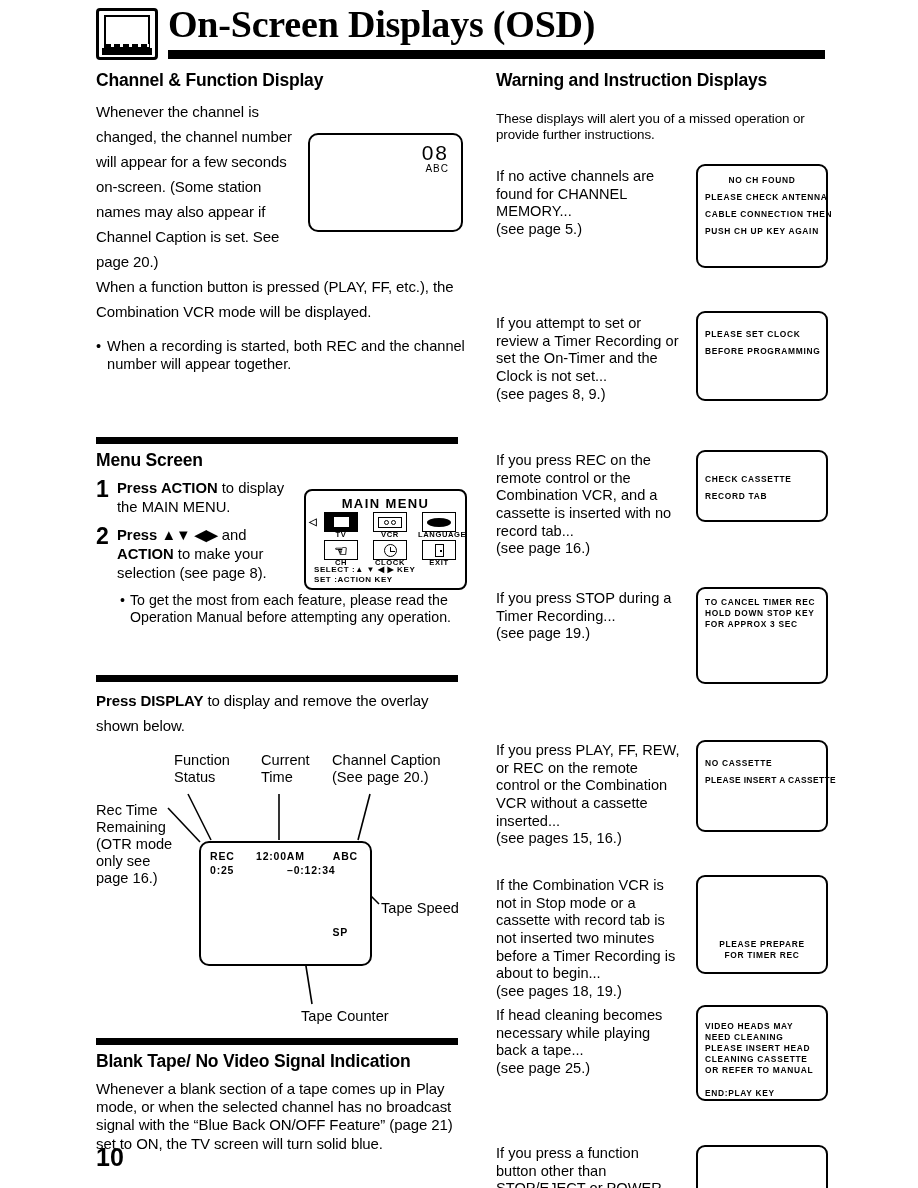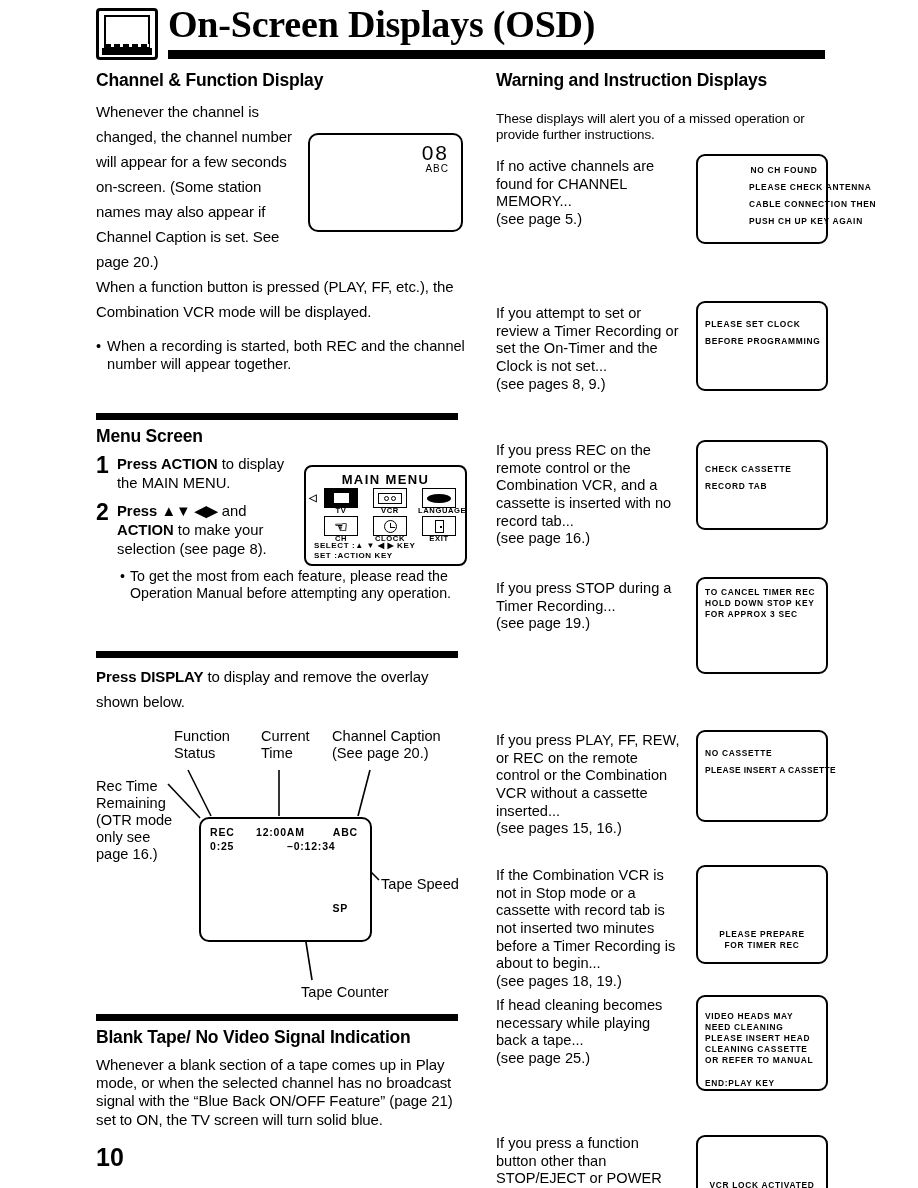--- a/index.html
+++ b/index.html
@@ -175,21 +175,21 @@
             <div class="cap">ABC</div>
           </div>
         </div>
         <div class="bullet" style="margin-top:14px;">
           <span class="dot">•</span>
           <span>When a recording is started, both REC and the channel number will appear together.</span>
         </div>
       </div>
     </div>
 
-    <div style="margin-top:40px;">
+    <div style="margin-top:64px;">
       <div class="section-bar"></div>
       <h2 class="sec-title">Menu Screen</h2>
 
       <div class="menu-wrap">
         <div style="width:200px;">
           <div class="step">
             <div class="n">1</div>
             <div class="txt">
               <b>Press ACTION</b><span> to display the MAIN MENU.</span>
             </div>
@@ -310,24 +310,24 @@
       <div class="section-bar"></div>
       <h2 class="sec-title">Blank Tape/ No Video Signal Indication</h2>
       <p class="body" style="font-size:15px; line-height:18.4px;">Whenever a blank section of a tape comes up in Play mode, or when the selected channel has no broadcast signal with the “Blue Back ON/OFF Feature” (page 21) set to ON, the TV screen will turn solid blue.</p>
     </div>
   </div>
 
   <div class="col-right">
     <h2 class="sec-title rt">Warning and Instruction Displays</h2>
     <p class="body small">These displays will alert you of a missed operation or provide further instructions.</p>
 
-    <div class="entry" style="margin-top:16px; min-height:120px;">
+    <div class="entry" style="margin-top:26px; min-height:120px;">
       <div class="etext" style="white-space:pre-line;">If no active channels are found for CHANNEL MEMORY...
 (see page 5.)</div>
-      <div class="ebox" style="top:-4px; height:90px;padding-left:44px;">
+      <div class="ebox" style="top:-4px; height:104px;">
         <div class="lines" style="padding-top:9px;">
           <div class="osd-line" style="text-align:center;">NO CH FOUND</div>
           <div class="osd-line">PLEASE CHECK ANTENNA</div>
           <div class="osd-line">CABLE CONNECTION THEN</div>
           <div class="osd-line">PUSH CH UP KEY AGAIN</div>
         </div>
       </div>
     </div>
 
     <div class="entry" style="margin-top:27px; min-height:115px;">
@@ -337,21 +337,21 @@
         <div class="lines" style="padding-top:16px;">
           <div class="osd-line">PLEASE SET CLOCK</div>
           <div class="osd-line">BEFORE PROGRAMMING</div>
         </div>
       </div>
     </div>
 
     <div class="entry" style="margin-top:22px; min-height:128px;">
       <div class="etext" style="white-space:pre-line;">If you press REC on the remote control or the Combination VCR, and a cassette is inserted with no record tab...
 (see page 16.)</div>
-      <div class="ebox" style="top:-2px; height:90px;">
+      <div class="ebox" style="top:-2px; height:72px;">
         <div class="lines" style="padding-top:22px;">
           <div class="osd-line">CHECK CASSETTE</div>
           <div class="osd-line">RECORD TAB</div>
         </div>
       </div>
     </div>
 
     <div class="entry" style="margin-top:10px; min-height:120px;">
       <div class="etext" style="white-space:pre-line;">If you press STOP during a Timer Recording...
 (see page 19.)</div>

